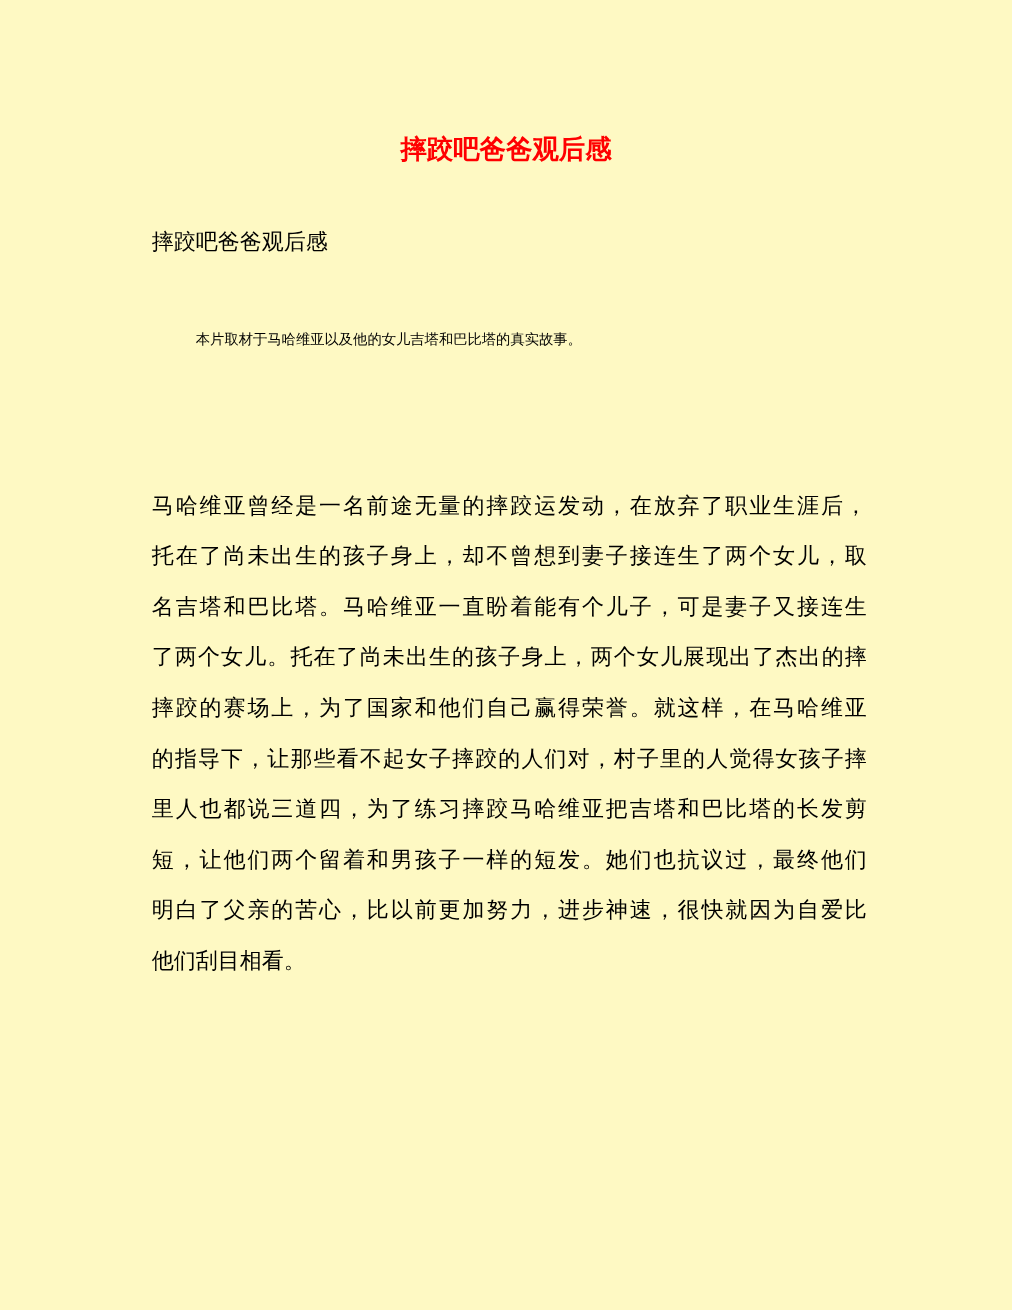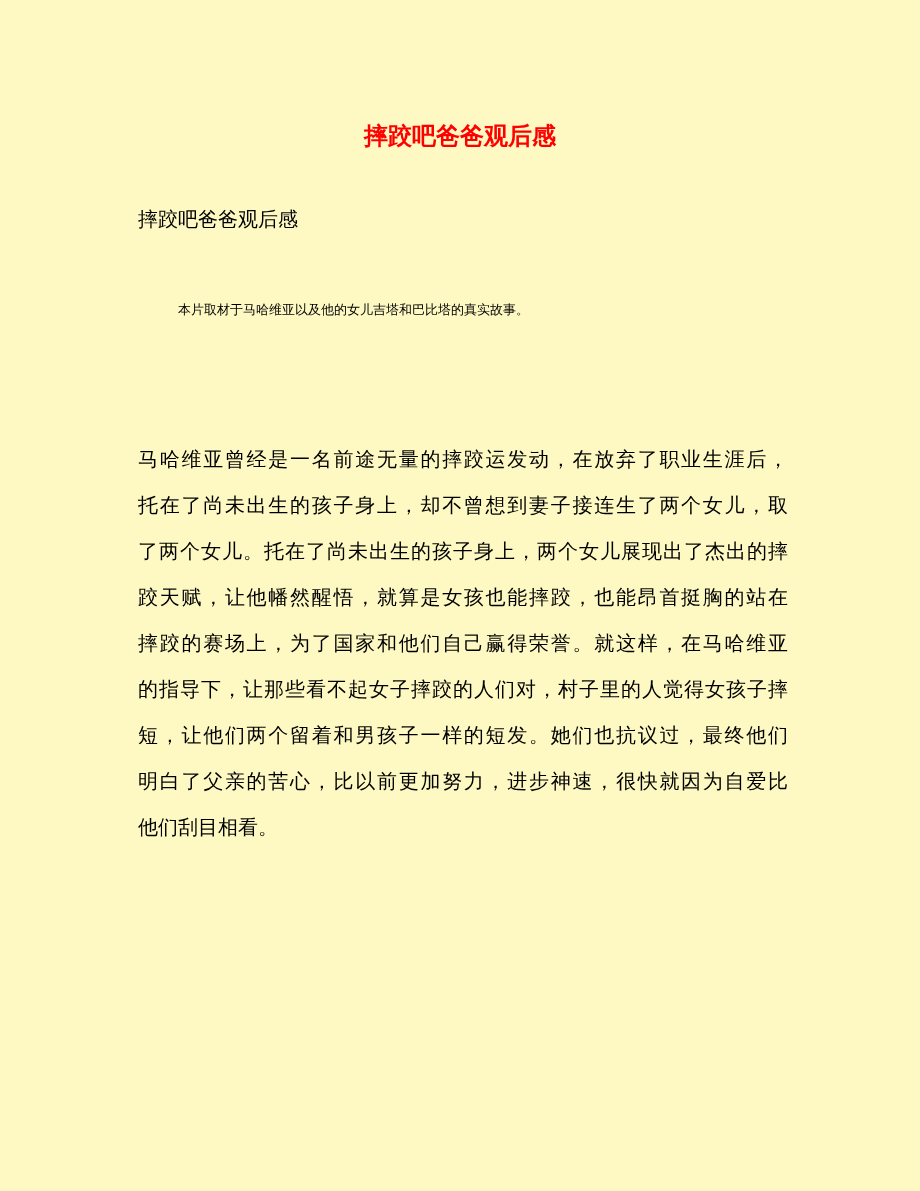--- a/index.html
+++ b/index.html
@@ -74,21 +74,22 @@
 </head>
 <body>
 
 <div class="page">
   <div class="doc-title">摔跤吧爸爸观后感</div>
   <div class="subtitle">摔跤吧爸爸观后感</div>
   <div class="intro">本片取材于马哈维亚以及他的女儿吉塔和巴比塔的真实故事。</div>
   <div class="body-lines">
     <span class="body-line">马哈维亚曾经是一名前途无量的摔跤运发动，在放弃了职业生涯后，</span>
     <span class="body-line">托在了尚未出生的孩子身上，却不曾想到妻子接连生了两个女儿，取</span>
+    <span class="body-line">名吉塔和巴比塔。马哈维亚一直盼着能有个儿子，可是妻子又接连生</span>
     <span class="body-line">了两个女儿。托在了尚未出生的孩子身上，两个女儿展现出了杰出的摔</span>
-    <span class="body-line">跤天赋，让他幡然醒悟，就算是女孩也能摔跤，也能昂首挺胸的站在</span>
     <span class="body-line">摔跤的赛场上，为了国家和他们自己赢得荣誉。就这样，在马哈维亚</span>
     <span class="body-line">的指导下，让那些看不起女子摔跤的人们对，村子里的人觉得女孩子摔</span>
+    <span class="body-line">里人也都说三道四，为了练习摔跤马哈维亚把吉塔和巴比塔的长发剪</span>
     <span class="body-line">短，让他们两个留着和男孩子一样的短发。她们也抗议过，最终他们</span>
     <span class="body-line">明白了父亲的苦心，比以前更加努力，进步神速，很快就因为自爱比</span>
     <span class="body-line last">他们刮目相看。</span>
   </div>
 </div>
 
 </body></html>

